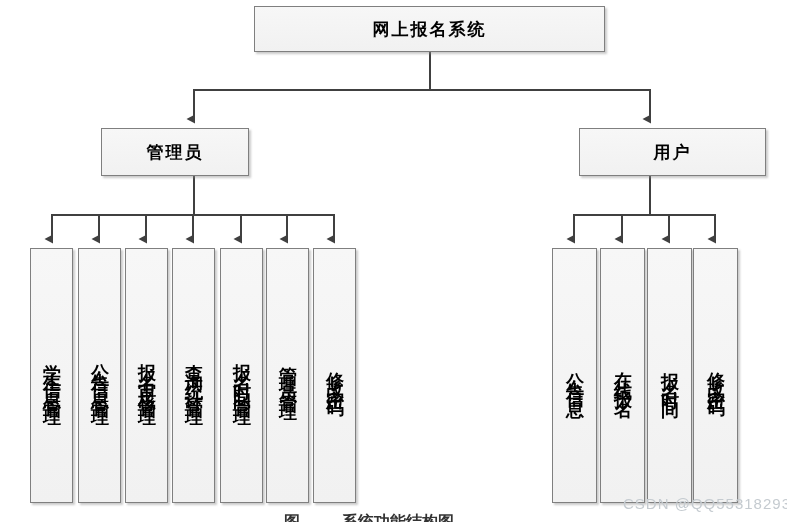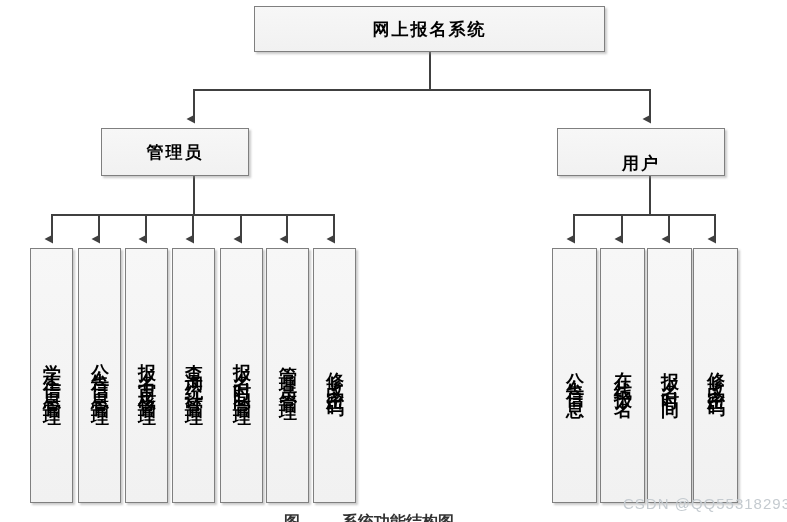--- a/index.html
+++ b/index.html
@@ -18,21 +18,21 @@
     background:linear-gradient(180deg,#f7f7f7 0%,#f1f1f1 100%);
     border:1px solid #7f7f7f;
     box-shadow:2px 2px 2px rgba(140,140,140,0.45);
     display:flex;align-items:center;justify-content:center;
     color:#000;
     z-index:2;
   }
   .hnode{font-size:17px;font-weight:bold;letter-spacing:2px;}
   .node-root{left:254px;top:6px;width:351px;height:46px;}
   .node-admin{left:101px;top:128px;width:148px;height:48px;}
-  .node-user{left:557px;top:128px;width:168px;height:48px;align-items:flex-end;}
+  .node-user{left:579px;top:128px;width:187px;height:48px;}
   .vcol{
     top:248px;width:43px;height:255px;
   }
   .vcol .vtext{
     writing-mode:vertical-rl;
     text-orientation:upright;
     font-size:18px;font-weight:bold;
     letter-spacing:9px;
     line-height:43px;
     white-space:nowrap;

